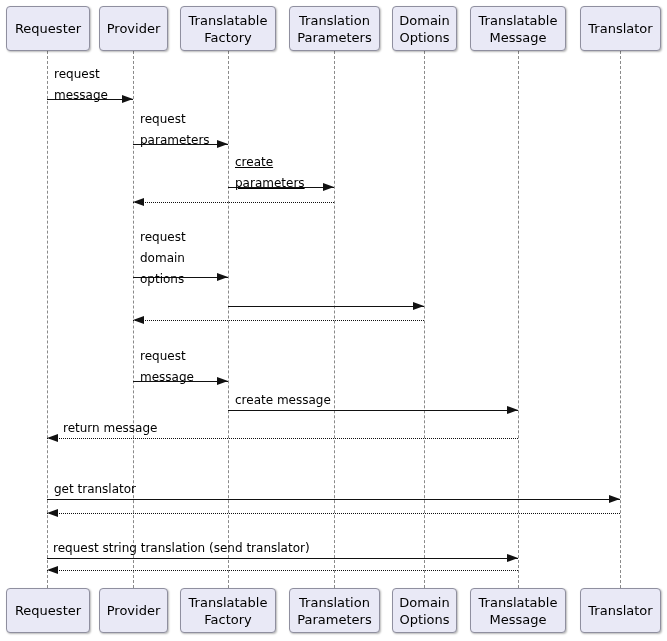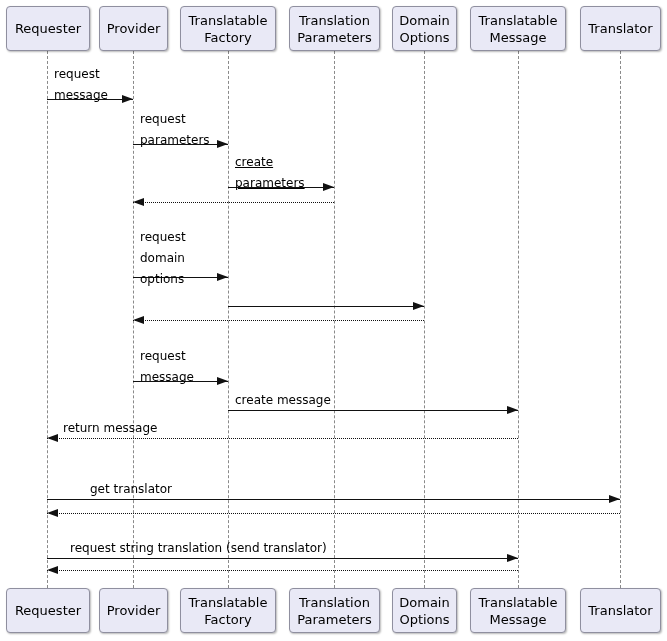--- a/index.html
+++ b/index.html
@@ -111,21 +111,21 @@
     <div class="msg-label" style="left: 140px; top: 346px;">request
 message</div>
     <div class="msg-line" style="left: 228px; width: 290px; top: 410px;"></div>
     <div class="head right" style="top: 406px; left: 507px;"></div>
     <div class="msg-label" style="left: 235px; top: 390px;">create message</div>
     <div class="msg-line dashed" style="left: 47px; width: 471px; top: 438px;"></div>
     <div class="head left" style="top: 434px; left: 47px;"></div>
     <div class="msg-label" style="left: 63px; top: 418px;">return message</div>
     <div class="msg-line" style="left: 47px; width: 573px; top: 499px;"></div>
     <div class="head right" style="top: 495px; left: 609px;"></div>
-    <div class="msg-label" style="left: 54px; top: 479px; margin-left: 36px;">get translator</div>
+    <div class="msg-label" style="left: 54px; top: 479px;">get translator</div>
     <div class="msg-line dashed" style="left: 47px; width: 573px; top: 513px;"></div>
     <div class="head left" style="top: 509px; left: 47px;"></div>
     <div class="msg-line" style="left: 47px; width: 471px; top: 558px;"></div>
     <div class="head right" style="top: 554px; left: 507px;"></div>
-    <div class="msg-label" style="left: 70px; top: 538px; text-align: center;">request string translation (send translator)</div>
+    <div class="msg-label" style="left: 53px; top: 538px; text-align: center;">request string translation (send translator)</div>
     <div class="msg-line dashed" style="left: 47px; width: 471px; top: 570px;"></div>
     <div class="head left" style="top: 566px; left: 47px;"></div>
   </div>
 
 </body></html>

